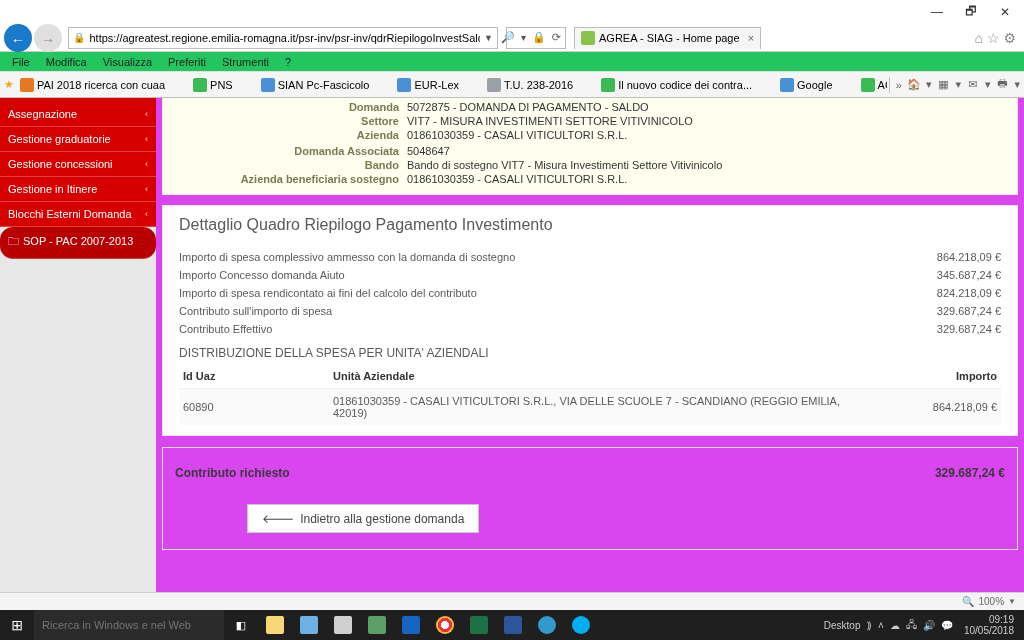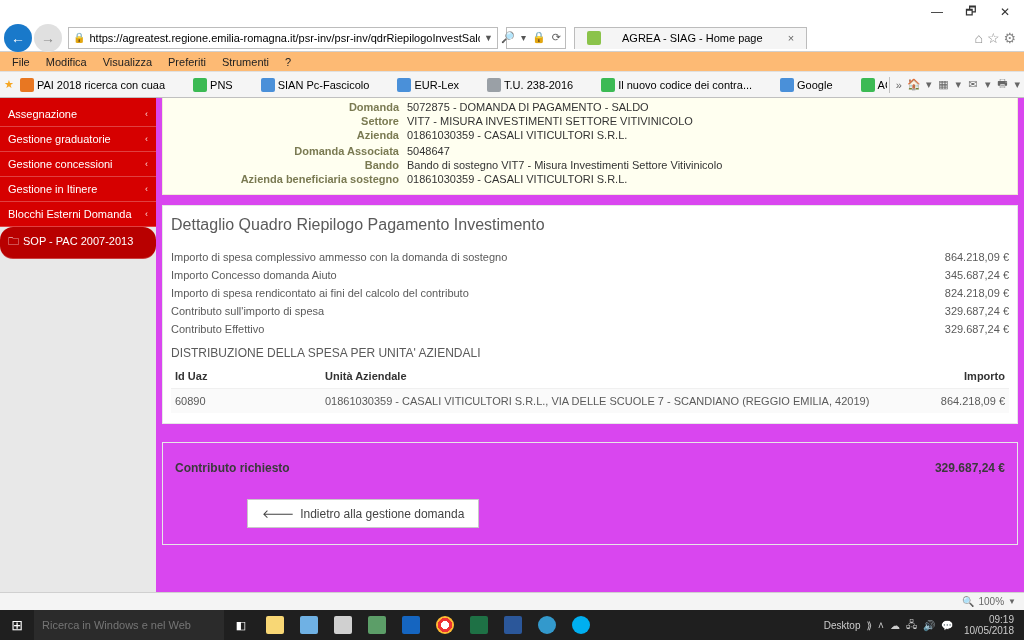--- a/index.html
+++ b/index.html
@@ -12,28 +12,28 @@
 
 
 .iebar { height: 28px; background: #fff; display: flex; align-items: center; border-bottom: 1px solid #d0d0d0; padding: 0 4px; gap: 2px; }
 .ienav { width: 28px; height: 28px; border-radius: 50%; background: #1979ca; color: #fff; display:flex; align-items:center; justify-content:center; font-size:14px; position: relative; }
 .ienav.fwd { background:#e0e0e0; color:#888; }
 .url { flex: 0 0 430px; height: 22px; border: 1px solid #bcbcbc; display: flex; align-items: center; padding: 0 4px; font-size: 11px; background: #fff; margin-left: 4px; }
 .url .lock { color:#555; margin-right:4px; font-size:10px; }
 .url input { border:none; outline:none; width:100%; font-size:11px; }
 .url .drop { color:#555; font-size:9px; margin-left:4px; }
 .iesearch { width: 60px; height: 22px; border: 1px solid #bcbcbc; margin-left: 6px; display:flex; align-items:center; justify-content:flex-end; padding:0 4px; color:#555; gap:6px; font-size:11px; }
-.ietab { height: 22px; border: 1px solid #bcbcbc; border-bottom:none; background:#f5f5f5; display:flex; align-items:center; padding:0 12px; gap:21px; margin-left:6px; font-size:11px; }
+.ietab { height: 22px; border: 1px solid #bcbcbc; border-bottom:none; background:#f5f5f5; display:flex; align-items:center; padding:0 6px; gap:4px; margin-left:6px; font-size:11px; }
 .ietab .favicon { width:14px;height:14px;background:#8bc34a;border-radius:2px;}
 .ietab .x { color:#666; margin-left:4px; font-size:11px;}
 .iebar .spacer { flex:1; }
 .iebar .righticns { display:flex; gap:4px; color:#888; font-size:14px; padding-right:4px; }
 
 
-.menubar { height: 20px; background:#fdba74; display:flex; align-items:center; padding:0 6px; gap:4px; font-size:11px; color:#222; border-bottom:1px solid #e0e0e0;}
+.menubar { height: 20px; background:#22c55e; display:flex; align-items:center; padding:0 6px; gap:4px; font-size:11px; color:#222; border-bottom:1px solid #e0e0e0;}
 .menubar span { padding:2px 6px; }
 
 
 .bmbar { height: 26px; background:#f5f5f5; display:flex; align-items:center; padding:0 4px; gap:2px; font-size:11px; border-bottom:1px solid #c0c0c0; }
 .bm { display:flex; align-items:center; gap:3px; padding:2px 4px; white-space:nowrap; }
 .bm .bi { width:14px; height:14px; background:#4a90d9; border-radius:2px; }
 .bm .bi.g { background:#3cba54; }
 .bm .bi.o { background:#e87722; }
 .bm .bi.gy { background:#9aa0a6; }
 .bmbar .rightset { display:flex; gap:4px; align-items:center; color:#666; border-left:1px solid #c0c0c0; padding-left:6px; }
@@ -50,32 +50,32 @@
 
 .main { flex:1; padding:0 6px 8px 6px; overflow:auto; background:#d946ef; }
 
 
 .hdrinfo { background:#fffff0; padding:2px 8px 8px 8px; border:1px solid #f0ead6; border-top:none; font-size:11px; color:#333;}
 .hdrinfo .row { display:flex; padding:1px 0; }
 .hdrinfo .lab { width:236px; text-align:right; font-weight:bold; color:#7a7a52; padding-right:8px; }
 .hdrinfo .val { color:#333; }
 
 
-.panel { background:#fff; border:1px solid #e7e7e7; margin-top:10px; padding:10px 8px; }
+.panel { background:#fff; border:1px solid #e7e7e7; margin-top:10px; padding:10px 16px; }
 .panel h2 { font-size:16px; font-weight:400; color:#5a5a5a; margin-bottom:14px; }
 .kvrow { display:flex; justify-content:space-between; font-size:11px; color:#5a5a5a; padding:3px 0; }
 .sect { font-size:12px; color:#5a5a5a; margin-top:8px; margin-bottom:4px; }
 .tbl { width:100%; border-collapse:collapse; font-size:11px; }
 .tbl th { text-align:left; color:#333; font-weight:bold; padding:6px 4px; }
 .tbl th.num { text-align:right; }
 .tbl td { color:#5a5a5a; padding:6px 4px; border-top:1px solid #f0f0f0; }
 .tbl td.num { text-align:right; }
 .tbl tbody tr:nth-child(odd){ background:#fafafa; }
 
-.panel2 { border:1px solid #e7e7e7; margin-top:18px; padding:18px 12px 16px; }
+.panel2 { border:1px solid #e7e7e7; margin-top:11px; padding:18px 12px 16px; }
 .reqrow { display:flex; justify-content:space-between; font-size:12px; font-weight:bold; color:#3a3a3a; }
 .backbtn { display:inline-flex; align-items:center; gap:6px; background:#fff; border:1px solid #c8c8c8; color:#444; padding:6px 14px; font-size:12px; margin-top:24px; margin-left:72px; }
 
 .zoombar { height:18px; border-top:1px solid #d0d0d0; background:#f4f4f4; display:flex; justify-content:flex-end; align-items:center; font-size:10px; color:#666; padding:0 8px; gap:4px; }
 
 
 .taskbar { height:30px; background:#1f1f1f; display:flex; align-items:center; color:#fff; font-size:11px; }
 .taskbar .start { width:34px; display:flex; align-items:center; justify-content:center; font-size:14px; }
 .taskbar .search { flex:0 0 190px; background:#2b2b2b; height:30px; display:flex; align-items:center; padding:0 8px; color:#aaa; }
 .taskbar .ticon { width:34px; height:30px; display:flex; align-items:center; justify-content:center; }

